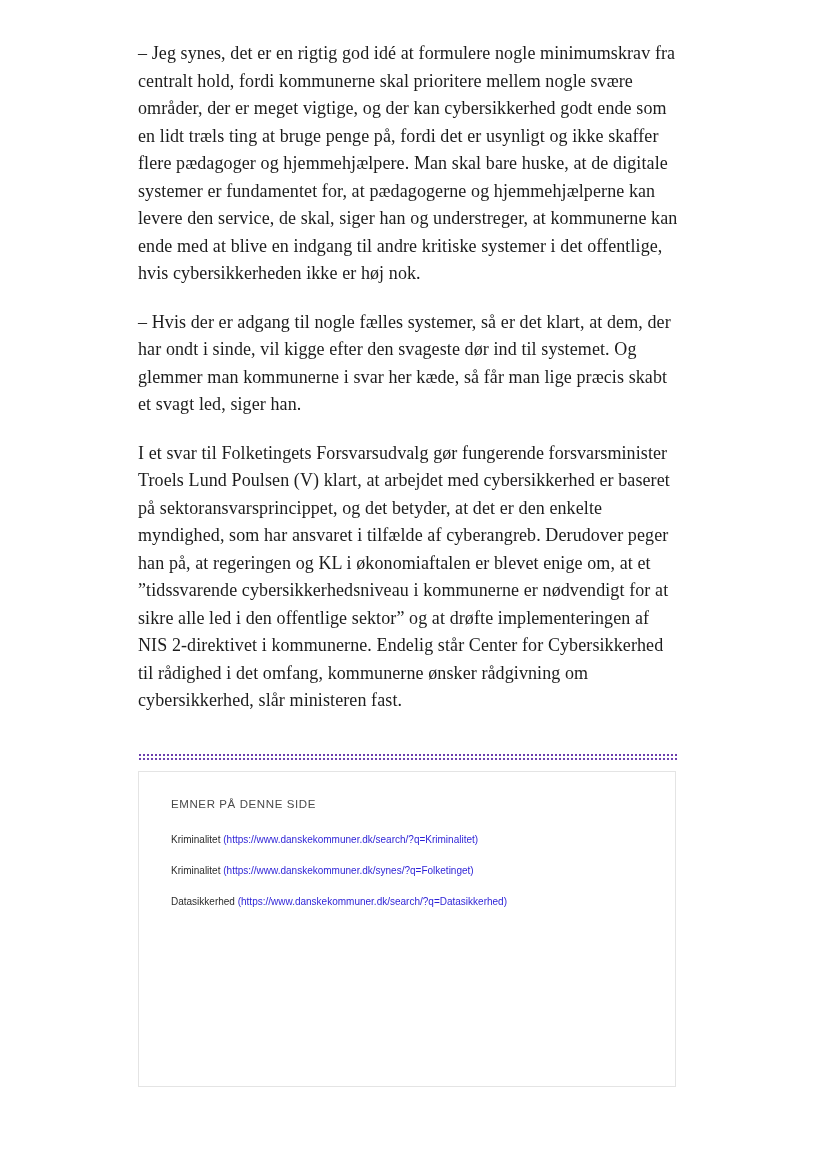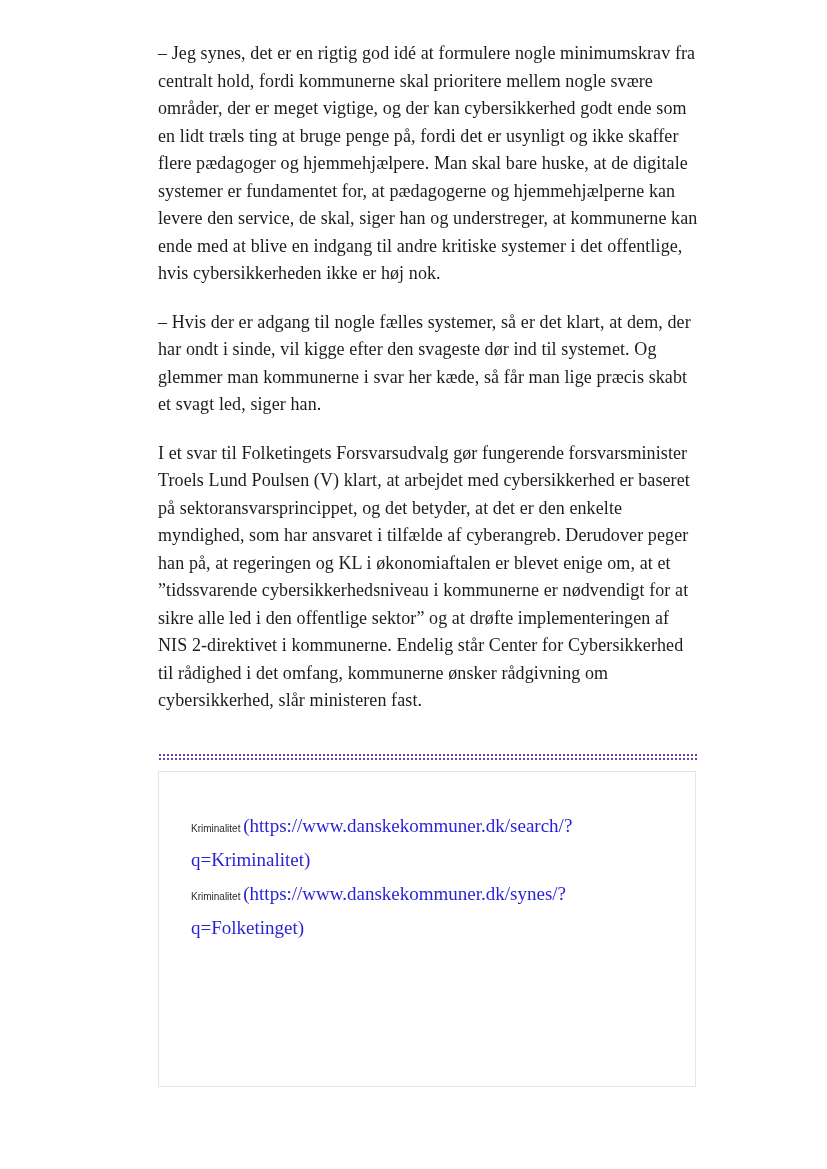--- a/index.html
+++ b/index.html
@@ -10,21 +10,21 @@
   body {
     width: 827px;
     height: 1169px;
     position: relative;
     font-family: "Liberation Serif", "DejaVu Serif", serif;
     color: #1c1c1c;
     overflow: hidden;
   }
   .article {
     position: absolute;
-    left: 158px;
+    left: 138px;
     top: 40px;
     width: 540px;
   }
   .article p {
     margin: 0 0 21px 0;
     font-size: 18px;
     line-height: 27.5px;
     color: #1c1c1c;
     letter-spacing: 0.1px;
   }
@@ -60,37 +60,39 @@
     line-height: 27px;
     margin: 0;
   }
   .tag-name {
     font-family: "Liberation Sans", "DejaVu Sans", sans-serif;
     font-size: 10px;
     color: #2b2b2b;
     line-height: 27px;
   }
   .tag-link {
-    font-family: Liberation Serif, serif;
-    font-size: 19px;
+    font-family: Liberation Sans, sans-serif;
+    font-size: 10px;
     color: var(--link-color, #2a1fd6);
     text-decoration: none;
     line-height: 27px;
     cursor: pointer;
   }
 </style>
 </head>
 <body>
 
 <main class="article">
   <p>– Jeg synes, det er en rigtig god idé at formulere nogle minimumskrav fra centralt hold, fordi kommunerne skal prioritere mellem nogle svære områder, der er meget vigtige, og der kan cybersikkerhed godt ende som en lidt træls ting at bruge penge på, fordi det er usynligt og ikke skaffer flere pædagoger og hjemmehjælpere. Man skal bare huske, at de digitale systemer er fundamentet for, at pædagogerne og hjemmehjælperne kan levere den service, de skal, siger han og understreger, at kommunerne kan ende med at blive en indgang til andre kritiske systemer i det offentlige, hvis cybersikkerheden ikke er høj nok.</p>
   <p>– Hvis der er adgang til nogle fælles systemer, så er det klart, at dem, der har ondt i sinde, vil kigge efter den svageste dør ind til systemet. Og glemmer man kommunerne i svar her kæde, så får man lige præcis skabt et svagt led, siger han.</p>
   <p>I et svar til Folketingets Forsvarsudvalg gør fungerende forsvarsminister Troels Lund Poulsen (V) klart, at arbejdet med cybersikkerhed er baseret på sektoransvarsprincippet, og det betyder, at det er den enkelte myndighed, som har ansvaret i tilfælde af cyberangreb. Derudover peger han på, at regeringen og KL i økonomiaftalen er blevet enige om, at et ”tidssvarende cybersikkerhedsniveau i kommunerne er nødvendigt for at sikre alle led i den offentlige sektor” og at drøfte implementeringen af NIS 2-direktivet i kommunerne. Endelig står Center for Cybersikkerhed til rådighed i det omfang, kommunerne ønsker rådgivning om cybersikkerhed, slår ministeren fast.</p>
 
   <div class="dotted-sep"></div>
 
   <section class="topics-box">
+    <div class="topics-heading">EMNER PÅ DENNE SIDE</div>
     <div class="tag-list" id="tag-list">
         <div class="tag-line"><span class="tag-name">Kriminalitet </span><a class="tag-link">(https://www.danskekommuner.dk/search/?​q=Kriminalitet)</a></div>
         <div class="tag-line"><span class="tag-name">Kriminalitet </span><a class="tag-link">(https://www.danskekommuner.dk/synes/?​q=Folketinget)</a></div>
+        <div class="tag-line"><span class="tag-name">Datasikkerhed </span><a class="tag-link">(https://www.danskekommuner.dk/search/?​q=Datasikkerhed)</a></div>
       </div>
   </section>
 </main>
 
 </body></html>

